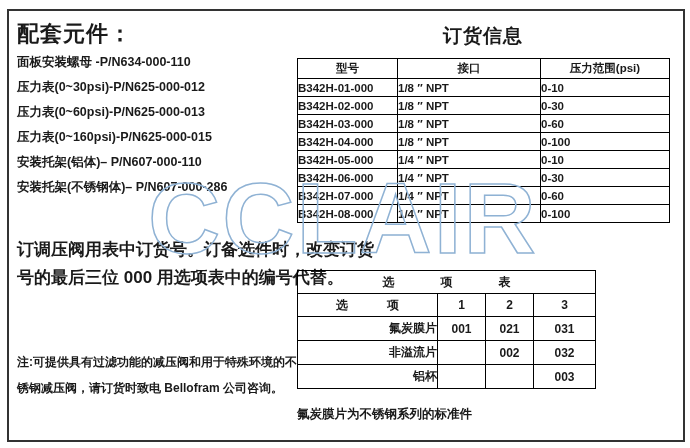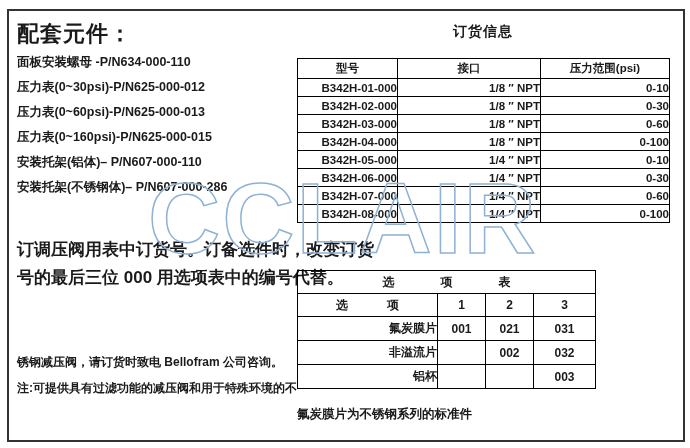--- a/index.html
+++ b/index.html
@@ -30,30 +30,30 @@
     font-size:22px;font-weight:bold;letter-spacing:1px;
   }
   .left-items{position:absolute;left:17px;top:50px;}
   .left-item{height:25px;line-height:25px;font-size:12.5px;font-weight:bold;}
   .ordering-note{position:absolute;left:17px;top:236px;}
   .ordering-note .line{height:28px;line-height:28px;font-size:17px;font-weight:bold;}
   .footnote{position:absolute;left:17px;top:349px;}
   .footnote .line{height:26px;line-height:26px;font-size:12px;font-weight:bold;}
   .right-title{
     position:absolute;left:297px;top:23px;width:372px;
-    text-align:center;font-size:14px;font-weight:bold;letter-spacing:1px;
+    text-align:center;font-size:19px;font-weight:bold;letter-spacing:1px;
   }
   table{border-collapse:collapse;table-layout:fixed;background:transparent;}
   td,th{border:1px solid #000000;padding:0;font-weight:bold;overflow:hidden;white-space:nowrap;}
   .ordering-table{
     position:absolute;left:297px;top:58px;width:372px;
     font-size:11.5px;
   }
   .ordering-table th{height:19px;text-align:center;}
-  .ordering-table td{height:17px;text-align:right;}
+  .ordering-table td{height:17px;text-align:left;}
   .options-table{
     position:absolute;left:297px;top:270px;width:298px;
     font-size:12px;
   }
   .options-table td{height:22px;}
   .options-table td.data-row-cell{height:23px;}
   .opt-title-cell{text-align:center;}
   .spread-3{letter-spacing:46px;margin-right:-46px;display:inline-block;}
   .spread-2{letter-spacing:39px;margin-right:-39px;display:inline-block;}
   .opt-label{text-align:right;padding-left:8px;}
@@ -81,22 +81,22 @@
     <div class="left-item">安装托架(铝体)– P/N607-000-110</div>
     <div class="left-item">安装托架(不锈钢体)– P/N607-000-286</div>
   </div>
 
   <div class="ordering-note">
     <div class="line">订调压阀用表中订货号。订备选件时，改变订货</div>
     <div class="line">号的最后三位 000 用选项表中的编号代替。</div>
   </div>
 
   <div class="footnote">
+    <div class="line">注:可提供具有过滤功能的减压阀和用于特殊环境的不</div>
     <div class="line">锈钢减压阀，请订货时致电 Bellofram 公司咨询。</div>
-    <div class="line">注:可提供具有过滤功能的减压阀和用于特殊环境的不</div>
   </div>
 
   <div class="right-title">订货信息</div>
 
   <table class="ordering-table">
     <colgroup>
         <col style="width:100px">
         <col style="width:143px">
         <col style="width:129px">
       </colgroup>

